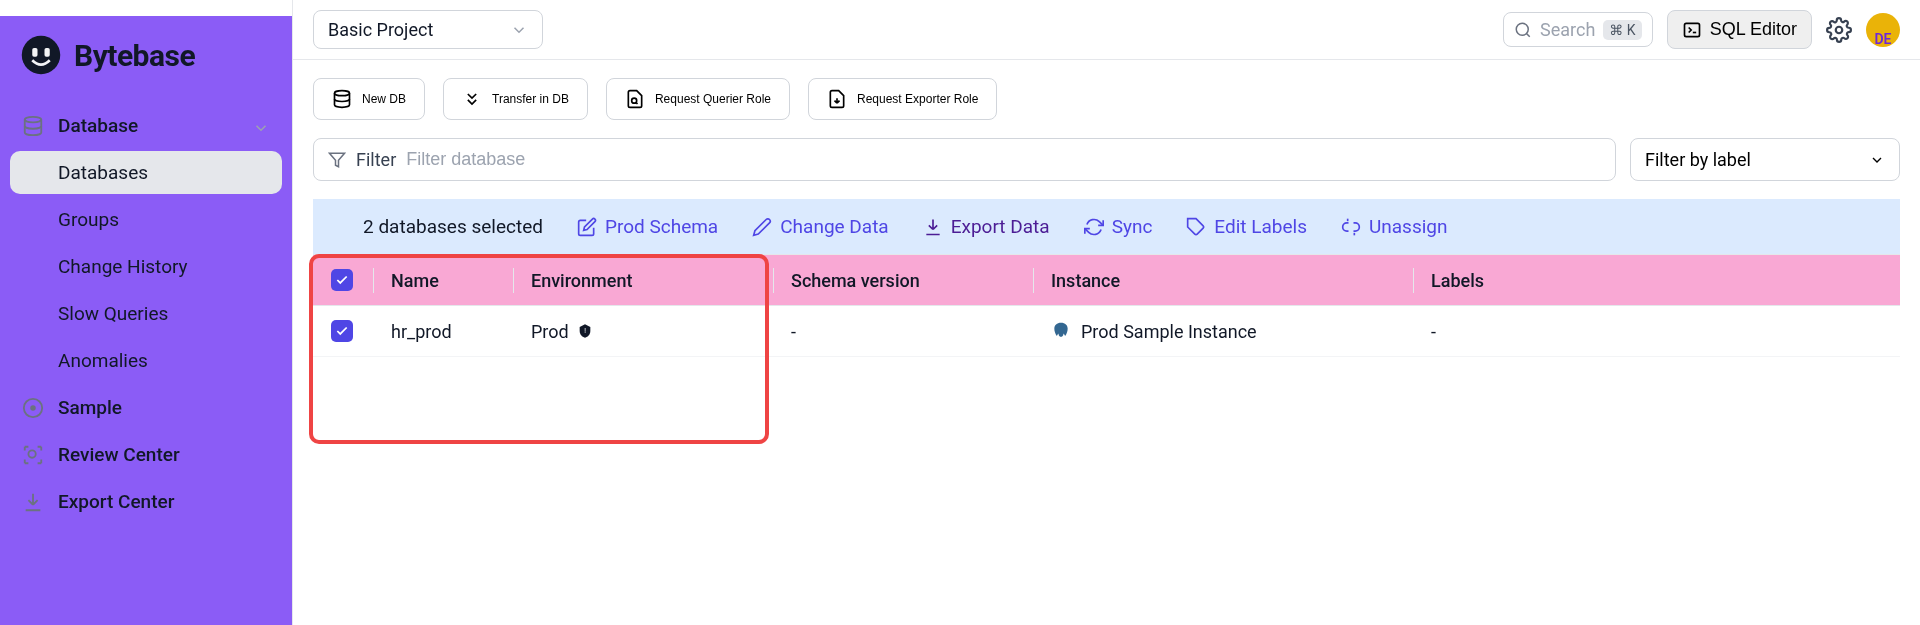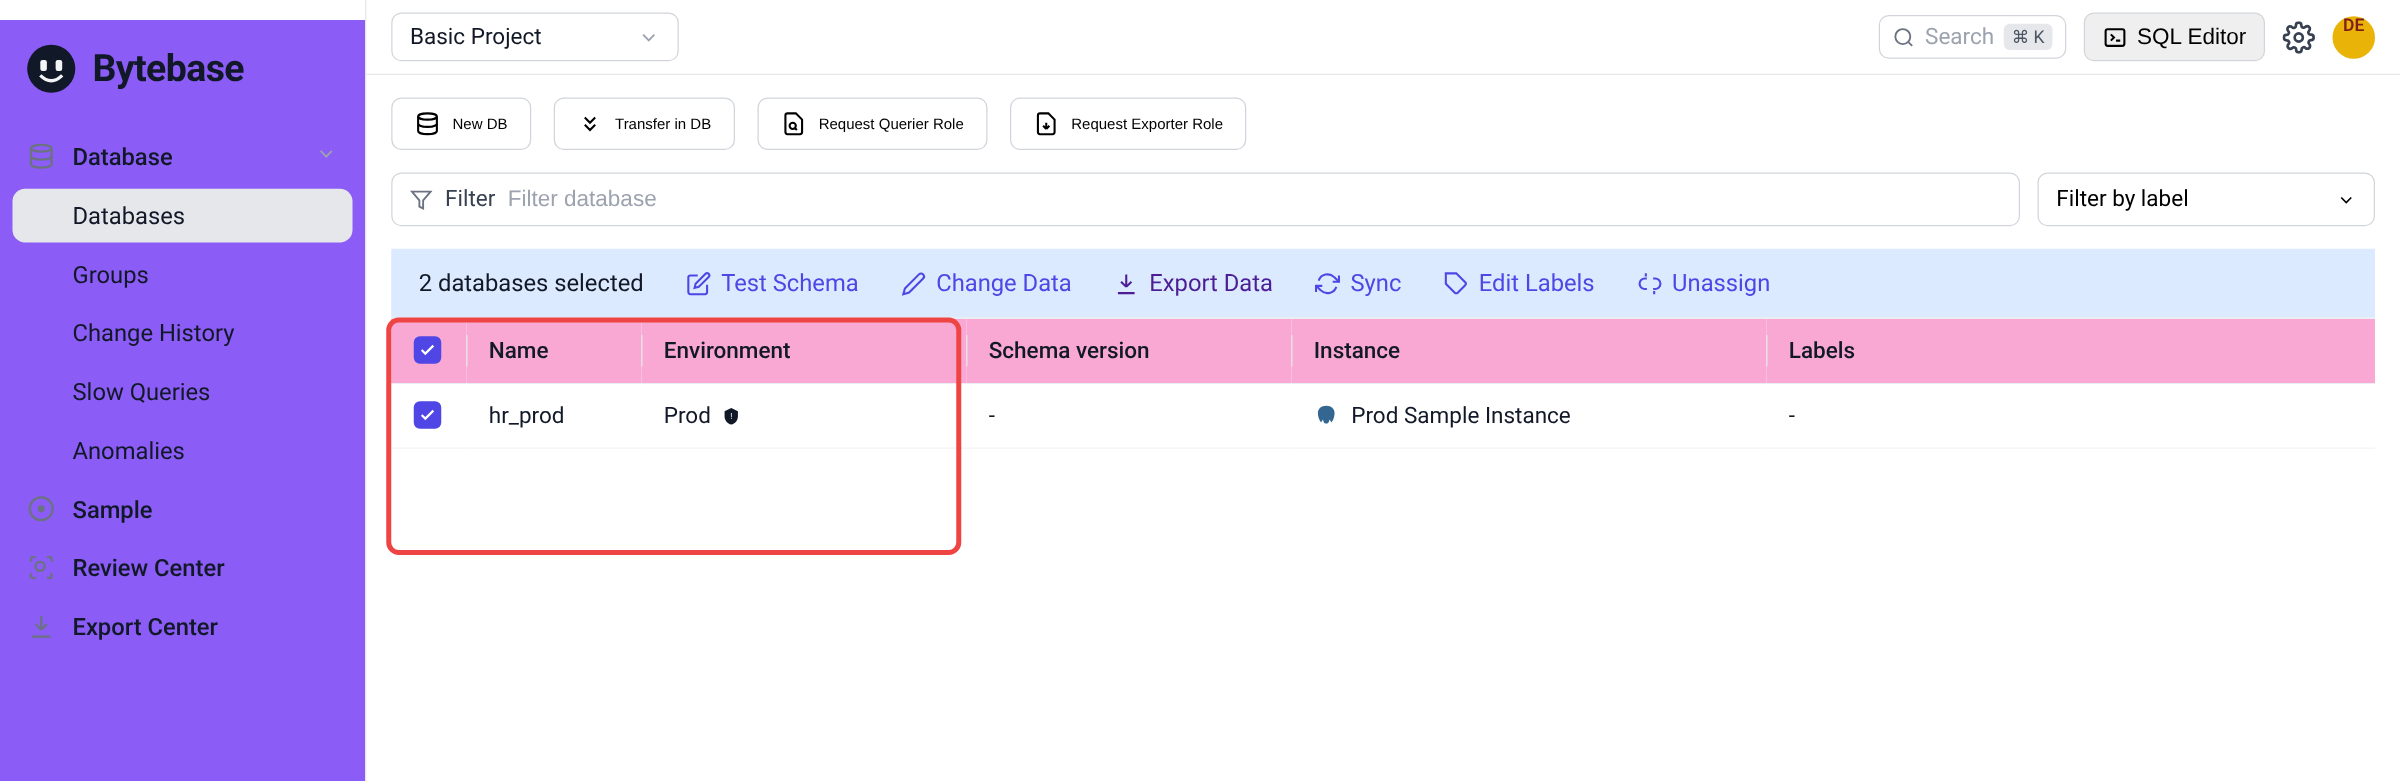--- a/index.html
+++ b/index.html
@@ -3,49 +3,49 @@
 <meta charset="utf-8">
 <style>
 * { box-sizing: border-box; margin: 0; padding: 0; }
 body { font-family: -apple-system, BlinkMacSystemFont, "Segoe UI", Roboto, sans-serif; font-size: 16px; color: #111827; background: #fff; width: 1920px; height: 625px; overflow: hidden; }
 .app { display: flex; height: 100%; }
 .sidebar { width: 292px; background: #8b5cf6; padding: 0; display: flex; flex-direction: column; margin-top: 16px; }
 .logo-area { display: flex; align-items: center; gap: 12px; padding: 18px 20px 28px 20px; }
 .logo-mark { width: 42px; height: 42px; }
 .logo-text { font-size: 30px; font-weight: 700; letter-spacing: -0.5px; }
 .nav-sec { padding: 0 10px; }
-.nav-item { display: flex; align-items: flex-start; gap: 14px; padding: 10px 12px; border-radius: 10px; cursor: pointer; font-size: 19px; color: #111827; margin-bottom: 4px; }
+.nav-item { display: flex; align-items: flex-end; gap: 14px; padding: 10px 12px; border-radius: 10px; cursor: pointer; font-size: 19px; color: #111827; margin-bottom: 4px; }
 .nav-item.top { font-weight: 500; }
 .nav-item .chev { margin-left: auto; color: #9ca3af; }
 .nav-item.sub { padding-left: 48px; font-size: 19px; font-weight: 400; }
 .nav-item.active { background: #e5e7eb; border-radius: 10px; }
 .nav-icon { width: 22px; height: 22px; flex-shrink: 0; color: #6b7280; }
 .main { flex: 1; display: flex; flex-direction: column; border-left: 1px solid #e5e7eb; }
 .topbar { display: flex; align-items: center; padding: 10px 20px; gap: 14px; border-bottom: 1px solid #e5e7eb; }
 .proj-select { display: flex; align-items: center; gap: 10px; border: 1px solid #d1d5db; border-radius: 8px; padding: 8px 14px; font-size: 18px; min-width: 230px; cursor: pointer; }
 .proj-select .chev { margin-left: auto; color: #9ca3af; }
 .spacer { flex: 1; }
 .search-box { display: flex; align-items: center; gap: 8px; border: 1px solid #d1d5db; border-radius: 8px; padding: 6px 10px; }
 .search-box .plc { color: #9ca3af; font-size: 18px; }
 .kbd { background: #e5e7eb; border-radius: 5px; padding: 2px 6px; font-size: 14px; color: #4b5563; }
 .btn-top { display: flex; align-items: center; gap: 8px; border: 1px solid #d1d5db; border-radius: 8px; padding: 8px 14px; font-size: 18px; cursor: pointer; }
 .gear { cursor: pointer; color: #374151; }
-.avatar { width: 34px; height: 34px; border-radius: 50%; background: #eab308; color: #7f1d1d; display: flex; align-items: flex-start; justify-content: center; font-size: 14px; font-weight: 600; cursor: pointer; }
+.avatar { width: 34px; height: 34px; border-radius: 50%; background: #eab308; color: #6d28d9; display: flex; align-items: flex-end; justify-content: center; font-size: 14px; font-weight: 600; cursor: pointer; }
 .content { padding: 18px 20px; }
 .action-row { display: flex; gap: 18px; margin-bottom: 18px; }
 .act-btn { display: flex; align-items: center; gap: 10px; border: 1px solid #d1d5db; border-radius: 8px; padding: 10px 18px; font-size: 12px; cursor: pointer; background: #fff; }
 .filter-row { display: flex; gap: 14px; margin-bottom: 18px; }
 .filter-box { flex: 1; display: flex; align-items: center; gap: 10px; border: 1px solid #d1d5db; border-radius: 8px; padding: 10px 14px; }
 .filter-box .lbl { color: #374151; font-size: 18px; }
 .filter-box input { border: none; outline: none; font-size: 18px; flex: 1; color: #111827; }
 .filter-box input::placeholder { color: #9ca3af; }
 .label-filter { width: 270px; display: flex; align-items: center; border: 1px solid #d1d5db; border-radius: 8px; padding: 10px 14px; color: #000000; font-size: 18px; cursor: pointer; }
 .label-filter .chev { margin-left: auto; }
 .sel-bar { background: #dbeafe; border-radius: 0; padding: 16px 22px; display: flex; align-items: center; gap: 34px; font-size: 19px; }
-.sel-count { color: #111827; }
+.sel-count { color: #111827; margin-left: 28px; }
 .sel-act { display: flex; align-items: center; gap: 8px; color: #4f46e5; cursor: pointer; }
 .sel-act.disabled { color: #4c1d95; text-align: right; }
 .table-wrap { position: relative; }
 .highlight { position: absolute; border: 4px solid #ef4444; border-radius: 10px; top: 0; left: -4px; width: 460px; height: 190px; pointer-events: none; z-index: 5; }
 table { width: 100%; border-collapse: collapse; }
 th { text-align: left; font-weight: 500; font-size: 18px; padding: 14px 18px; background: #f9a8d4; border-bottom: 1px solid #e5e7eb; border-top: 1px solid #e5e7eb; position: relative; }
 th:not(:first-child)::before { content: ""; position: absolute; left: 0; top: 25%; height: 50%; width: 1px; background: #e5e7eb; }
 td { padding: 14px 18px; font-size: 18px; border-bottom: 1px solid #f3f4f6; }
 .chk { width: 22px; height: 22px; border-radius: 5px; background: #4f46e5; display: inline-flex; align-items: center; justify-content: center; cursor: pointer; }
 .chk.mixed { background: #6366f1; }
@@ -208,21 +208,21 @@
         </div>
       </div>
 
       <div class="sel-bar">
         <span class="sel-count">2 databases selected</span>
         <span class="sel-act">
           <svg width="20" height="20" viewBox="0 0 24 24" fill="none" stroke="currentColor" stroke-width="2">
               <path d="M11 4H4a2 2 0 00-2 2v14a2 2 0 002 2h14a2 2 0 002-2v-7"></path>
               <path d="M18.5 2.5a2.1 2.1 0 013 3L12 15l-4 1 1-4z"></path>
             </svg>
-          <span>Test Schema</span>
+          <span>Prod Schema</span>
         </span>
         <span class="sel-act">
           <svg width="20" height="20" viewBox="0 0 24 24" fill="none" stroke="currentColor" stroke-width="2">
               <path d="M17 3a2.8 2.8 0 114 4L7.5 20.5 2 22l1.5-5.5z"></path>
             </svg>
           <span>Change Data</span>
         </span>
         <span class="sel-act disabled">
           <svg width="20" height="20" viewBox="0 0 24 24" fill="none" stroke="currentColor" stroke-width="2">
               <path d="M12 3v12m0 0l-5-5m5 5l5-5M4 21h16"></path>

